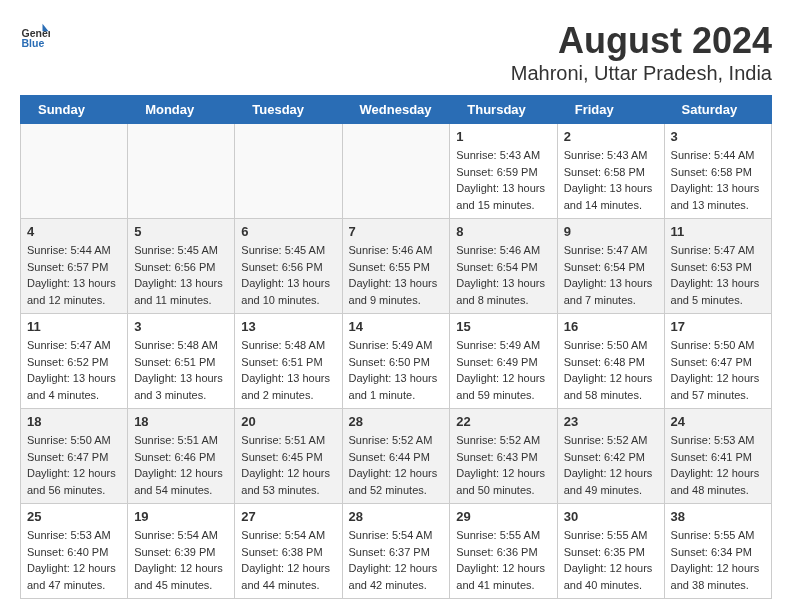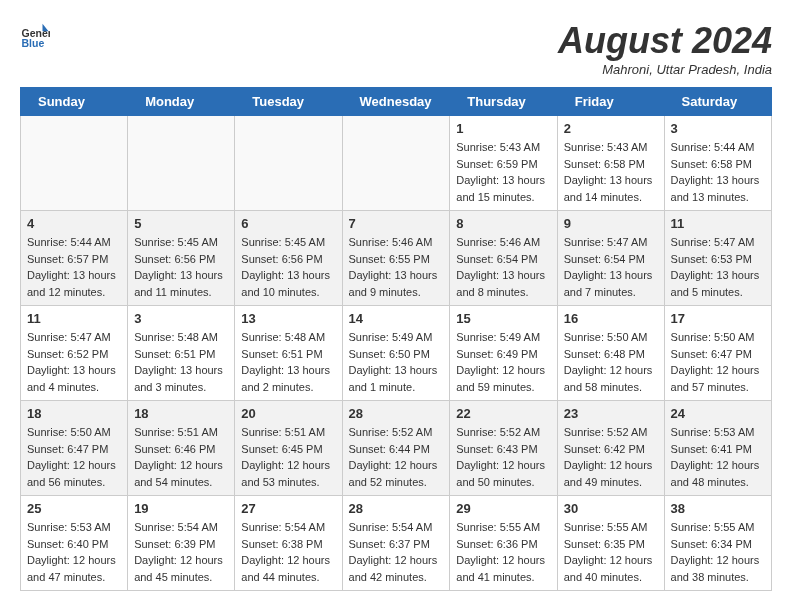--- a/index.html
+++ b/index.html
@@ -20,29 +20,28 @@
       display: flex;
       align-items: center;
       gap: 4px;
     }
     .logo-icon {
       width: 30px;
       height: 30px;
     }
     .title-area {
       text-align: right;
-      font-style: italic;
     }
     .main-title {
       font-size: 36px;
       font-weight: bold;
       color: #333;
     }
     .subtitle {
-      font-size: 13px;
+      font-size: 20px;
       color: #333;
       margin-left: 10px;
     }
     .calendar {
       width: 100%;
       border-collapse: collapse;
       border: 1px solid #ccc;
     }
     .calendar th {
       background-color: #2a6db5;

